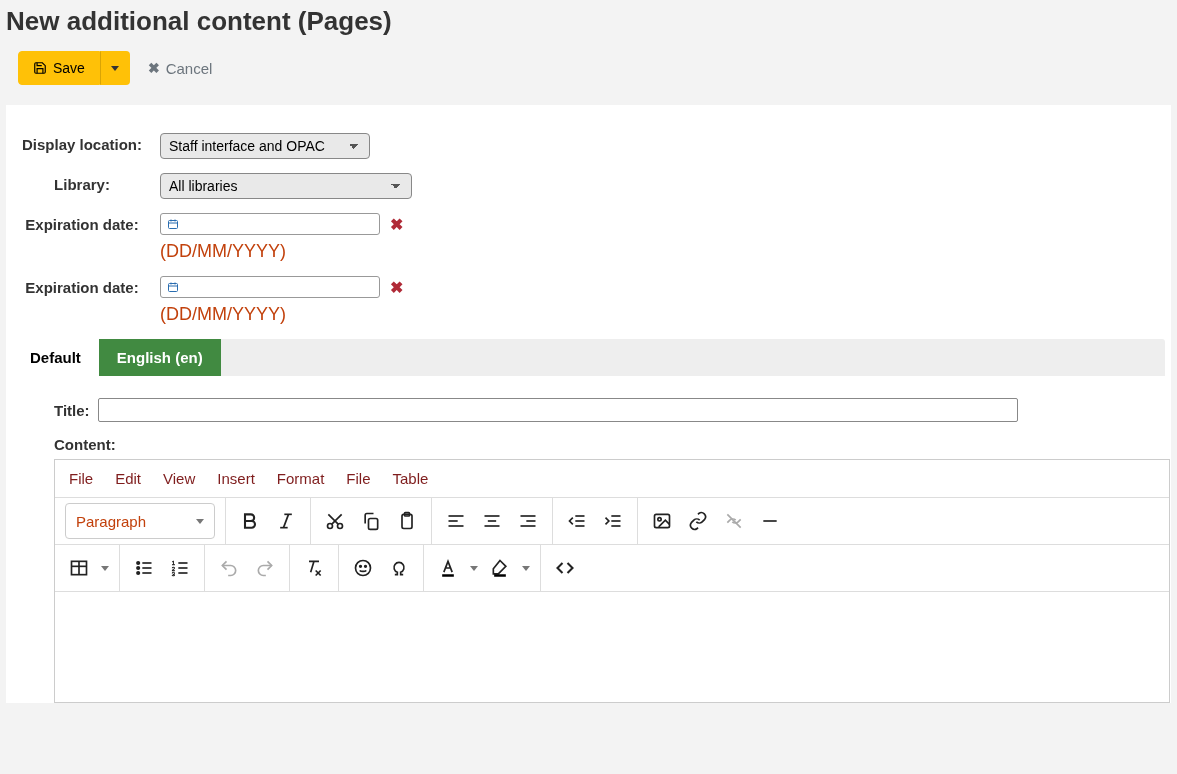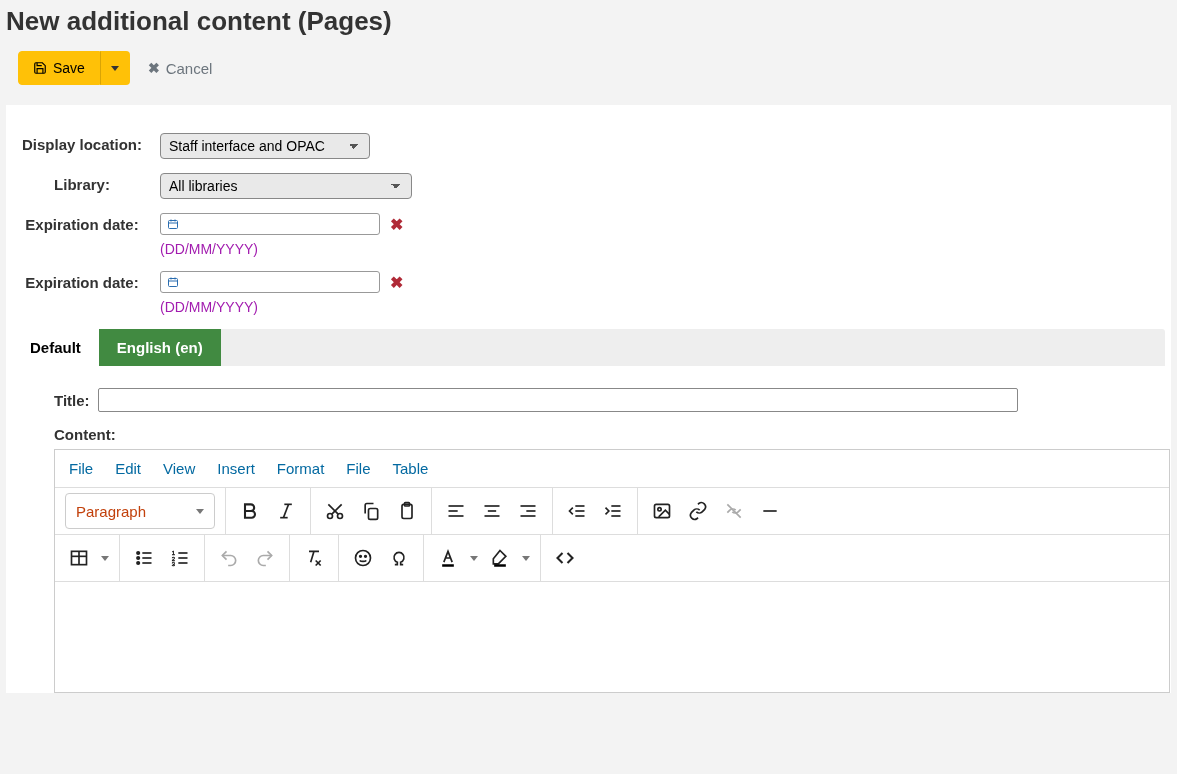--- a/index.html
+++ b/index.html
@@ -70,36 +70,36 @@
   }
   .select-loc { width: 210px; }
   .select-lib { width: 252px; }
   .date-field-wrap { display:flex; align-items:center; gap:10px; }
   .date-input {
     border:1px solid #999; border-radius:3px; padding:4px 6px; width:220px; font-size:13px;
     background:#fff; display:inline-flex; align-items:center; gap:6px;
   }
   .date-icon { width:12px; height:12px; }
   .clear-x { color:#b02a37; font-size:16px; font-weight:bold; cursor:pointer;}
-  .date-hint { color:#a21caf; font-size:14px; margin-top:6px;}
+  .date-hint { color:#c2410c; font-size:18px; margin-top:6px;}
   .tabs { display:flex; margin-top:6px; background:#eee; border-top-right-radius:3px;}
   .tab {
     padding: 10px 18px; font-size:15px; font-weight:bold; cursor:pointer;
   }
   .tab.default { background:#fff; color:#000; }
   .tab.english { background:#418a41; color:#fff;}
   .content-area { padding: 22px 0 0 42px; }
   .title-row { display:flex; align-items:center; gap:8px; margin-bottom:14px; }
   .title-label { font-weight:bold; font-size:15px;}
   .title-input { border:1px solid #888; border-radius:2px; padding:3px 6px; width:920px; font-size:14px;}
   .content-label { font-weight:bold; font-size:15px;}
   .editor {
     border:1px solid #ccc; margin-top:6px; width:1116px; background:#fff;
   }
-  .menubar { display:flex; gap:22px; padding:10px 14px; border-bottom:1px solid #ddd; font-size:15px; color:#0369a1;}
+  .menubar { display:flex; gap:22px; padding:10px 14px; border-bottom:1px solid #ddd; font-size:15px; color:#7f1d1d;}
   .menubar span{ cursor:pointer; }
   .toolbar-row { display:flex; border-bottom:1px solid #ddd; }
   .tb-group { display:flex; align-items:center; border-right:1px solid #ddd; padding:0 10px; height:46px; gap:8px;}
   .tb-group:last-child{border-right:none;}
   .block-select{
     display:flex; align-items:center; justify-content:space-between; width:150px; height:36px;
     border:1px solid #ccc; border-radius:4px; padding:0 10px; font-size:15px; color:#c2410c; cursor:pointer;
   }
   .chev { width:0;height:0;border-left:4px solid transparent;border-right:4px solid transparent;border-top:5px solid #777;}
   .icon-btn { width:28px; height:28px; display:inline-flex; align-items:center; justify-content:center; cursor:pointer; color:#222;}

